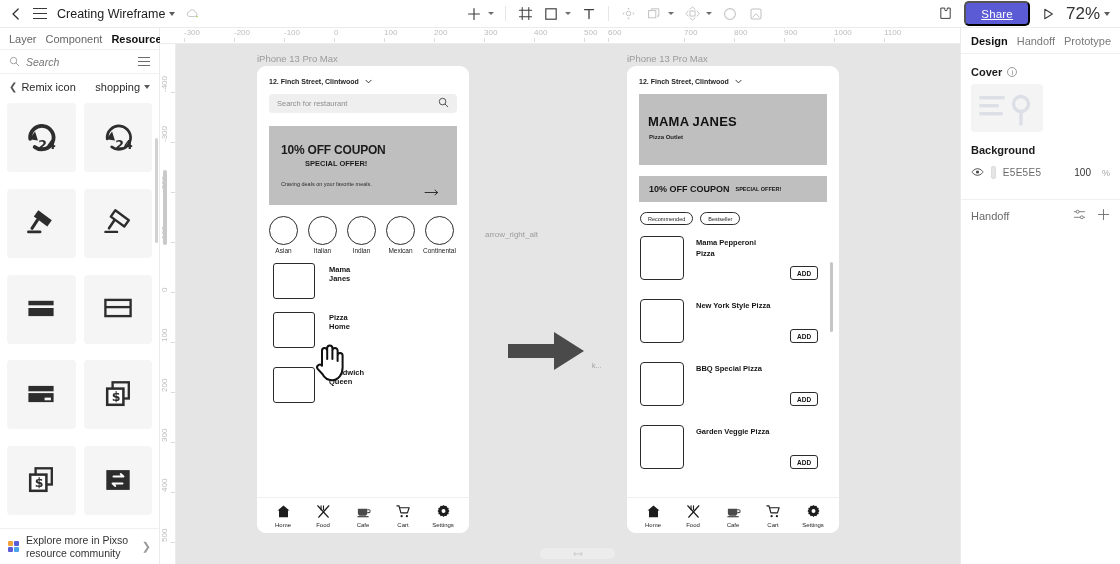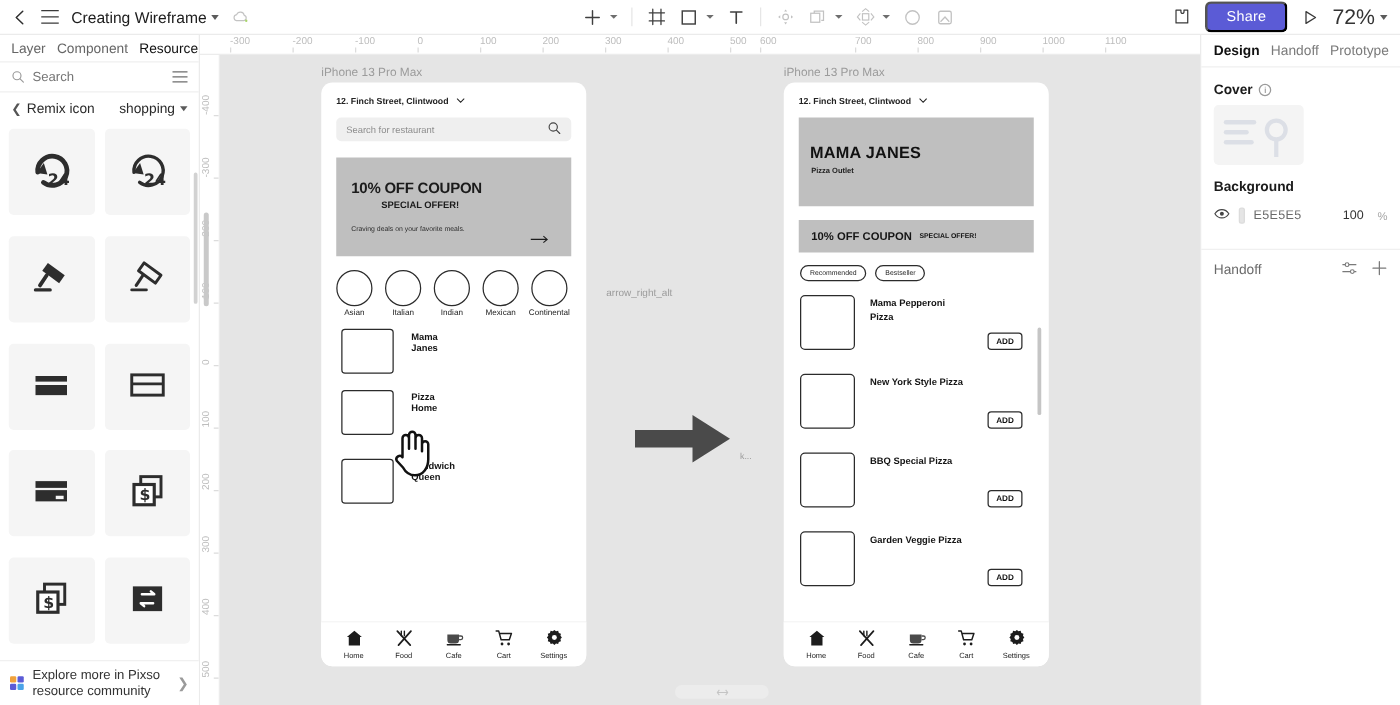--- a/index.html
+++ b/index.html
@@ -31,30 +31,30 @@
   .tb-center { flex:1; display:flex; align-items:center; justify-content:center; gap:0px; }
   .tool { width:26px;height:26px; display:flex;align-items:center;justify-content:center; color:#3f3f3f; }
   .tool.dim { color:#c9c9c9; }
   .tool-grp { display:flex; align-items:center; }
   .minicaret { width:0;height:0;border-left:3px solid transparent;border-right:3px solid transparent;border-top:3.6px solid #6e6e6e; margin-left:1px; margin-right:5px;}
   .tb-divider { width:1px; height:15px; background:#e6e6e6; margin:0 6px; }
 
   .tb-right { width:190px; display:flex; align-items:center; justify-content:flex-end; gap:11px; padding-right:10px; }
   .share-btn {
     background:#5b5bd6; color:#fff; font-size:11.5px; border-radius:5px;
-    padding:4.5px 15px; letter-spacing:.2px;
+    padding:4.5px 15px; letter-spacing:.2px;text-decoration:underline;
   }
   .zoom-lbl { font-size:17px; color:#333; }
 
   
   .leftpanel { position:absolute; top:28px; left:0; width:160px; height:536px; background:#fff; border-right:1px solid #ebebeb; }
   .lp-tabs { height:22px; display:flex; align-items:center; gap:9px; padding:0 9px; font-size:11px; color:#666; border-bottom:1px solid #f0f0f0;}
-  .lp-tabs .active { color:#111; font-weight:normal; }
+  .lp-tabs .active { color:#111; font-weight:bold; }
   .lp-search { height:24px; display:flex; align-items:center; gap:6px; padding:0 9px; border-bottom:1px solid #f0f0f0; }
-  .lp-search input { border:0; outline:0; font-size:10.5px; color:#888; width:105px; background:transparent; font-family:"Liberation Sans",sans-serif;}
+  .lp-search input { border:0; outline:0; font-size:10.5px; color:#888; width:105px; background:transparent; font-family:"Liberation Sans",sans-serif;font-style:italic;}
   .lp-list-ic { margin-left:auto; width:12px;height:9px;position:relative;}
   .lp-list-ic i{position:absolute;left:0;width:12px;height:1.2px;background:#6d6d6d;}
   .lp-list-ic i:nth-child(1){top:0}.lp-list-ic i:nth-child(2){top:3.8px}.lp-list-ic i:nth-child(3){top:7.6px}
   .lp-crumb { height:25px; display:flex; align-items:center; padding:0 9px; font-size:11px; color:#2a2a2a;}
   .lp-crumb .chev { margin-right:4px; color:#555; font-size:10px;}
   .lp-crumb .cat { margin-left:auto; color:#2a2a2a; display:flex; align-items:center;}
   .icon-grid { padding:4px 7px 0 7px; display:grid; grid-template-columns:1fr 1fr; gap:8px; height:425px; overflow:hidden; }
   .icon-cell { height:69px; background:#f5f5f5; border-radius:4px; display:flex; align-items:center; justify-content:center; }
   .icon-cell svg { width:36px; height:36px; }
   .lp-footer { position:absolute; bottom:0; left:0; width:159px; height:36px; background:#fff; border-top:1px solid #f0f0f0; display:flex; align-items:center; gap:7px; padding:0 8px;}

